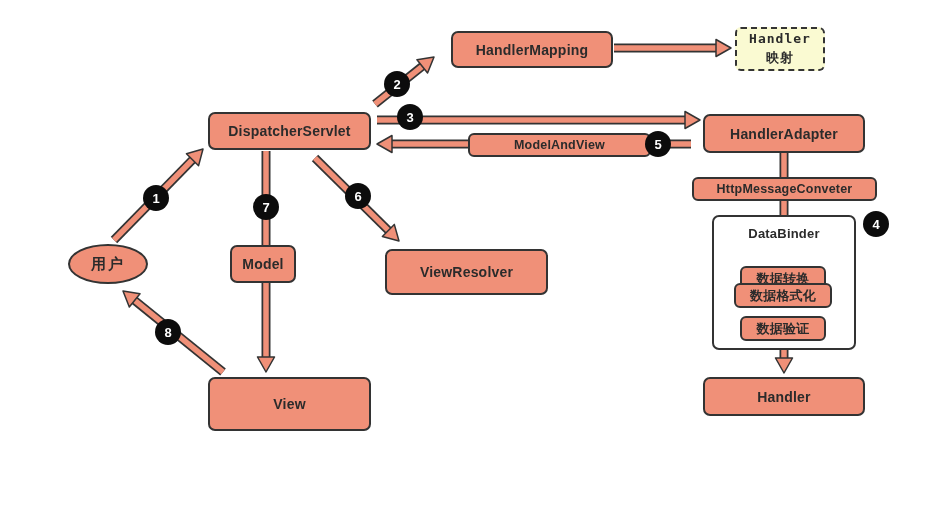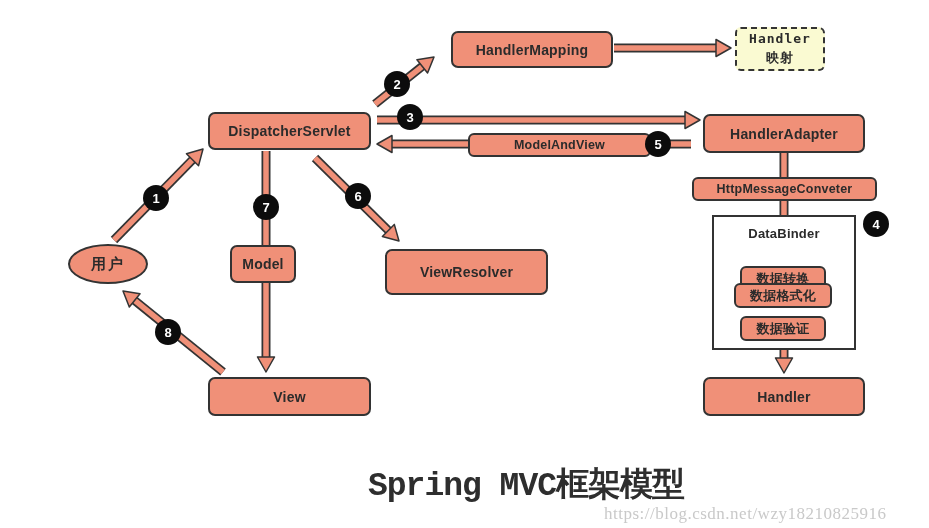--- a/index.html
+++ b/index.html
@@ -19,21 +19,21 @@
     border:2px solid var(--node-border,#333333);
     border-radius:7px;
     display:flex;align-items:center;justify-content:center;
     font-weight:bold;font-size:14px;color:var(--text,#2b2b2b);
     letter-spacing:.2px;
   }
   .node--small{border-radius:6px;font-size:12.5px;}
   .node--cjk{border-radius:6px;font-size:13px;}
   .node--container{
     background:var(--container-fill,#ffffff);
-    border-radius:0;
+    border-radius:7px;
     flex-direction:column;justify-content:flex-start;
     padding-top:9px;font-size:13px;
   }
   .node--note{
     background:var(--note-fill,#FAFAD2);
     border-style:dashed;border-radius:6px;
     flex-direction:column;
     font-family:"DejaVu Sans Mono",monospace;
     font-size:13px;line-height:1.45;letter-spacing:1px;
   }
@@ -151,35 +151,33 @@
       </div>
       <div class="node node--cjk" style="left: 740px; top: 316px; width: 86px; height: 25px;">
         <span>数据验证</span>
       </div>
       <div class="node" style="left: 230px; top: 245px; width: 66px; height: 38px;">
         <span>Model</span>
       </div>
       <div class="node" style="left: 385px; top: 249px; width: 163px; height: 46px;">
         <span>ViewResolver</span>
       </div>
-      <div class="node" style="left: 208px; top: 377px; width: 163px; height: 39px;">
+      <div class="node" style="left: 208px; top: 377px; width: 163px; height: 54px;">
         <span>View</span>
       </div>
       <div class="node" style="left: 703px; top: 377px; width: 162px; height: 39px;">
         <span>Handler</span>
       </div>
       <div class="node node--ellipse" style="left: 68px; top: 244px; width: 80px; height: 40px;">
         <span>用户</span>
       </div>
     </div>
   <div id="badges-layer">
       <div class="badge" style="left: 143px; top: 185px;">1</div>
       <div class="badge" style="left: 384px; top: 71px;">2</div>
       <div class="badge" style="left: 397px; top: 104px;">3</div>
       <div class="badge" style="left: 863px; top: 211px;">4</div>
       <div class="badge" style="left: 645px; top: 131px;">5</div>
       <div class="badge" style="left: 345px; top: 183px;">6</div>
       <div class="badge" style="left: 253px; top: 194px;">7</div>
       <div class="badge" style="left: 155px; top: 319px;">8</div>
     </div>
-  <div class="diagram-title">Spring MVC框架模型</div>
-  <div class="watermark">https://blog.csdn.net/wzy18210825916</div>
 </div>
 
 </body></html>

